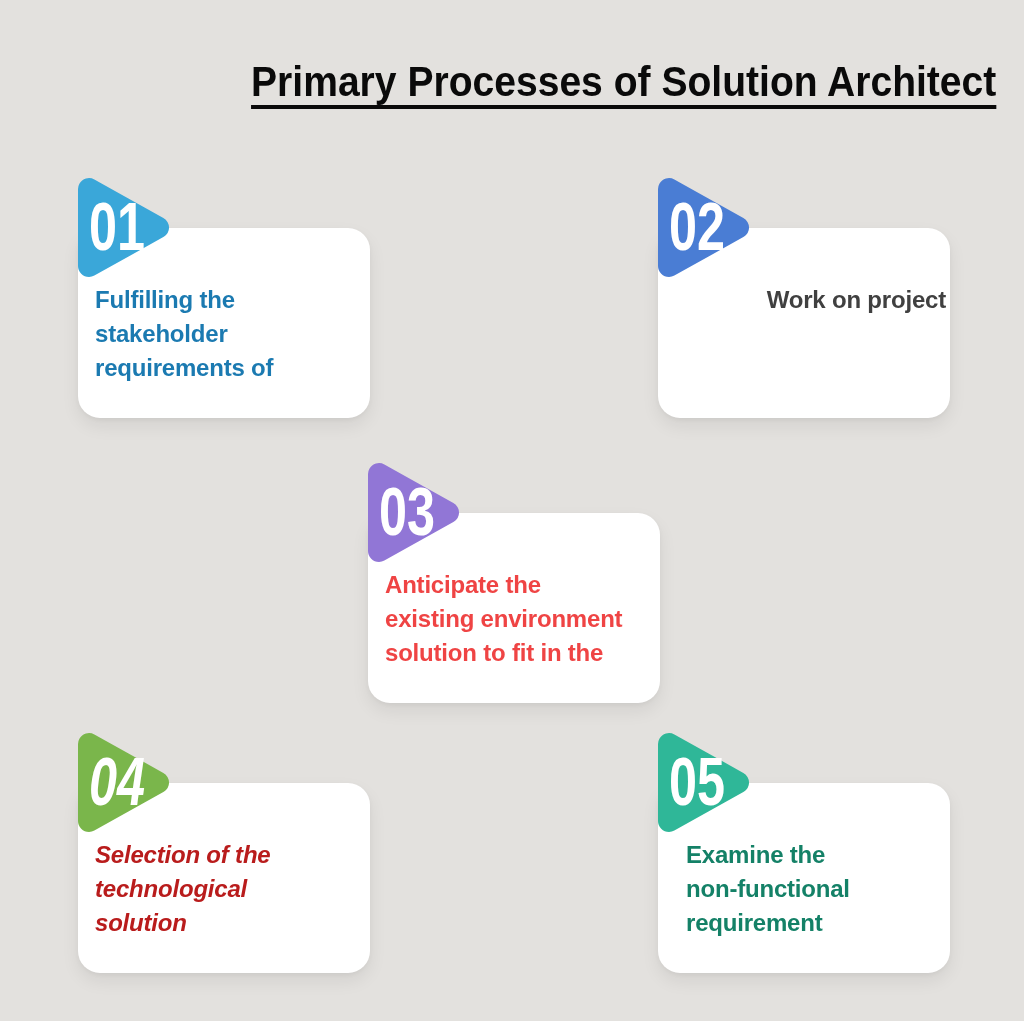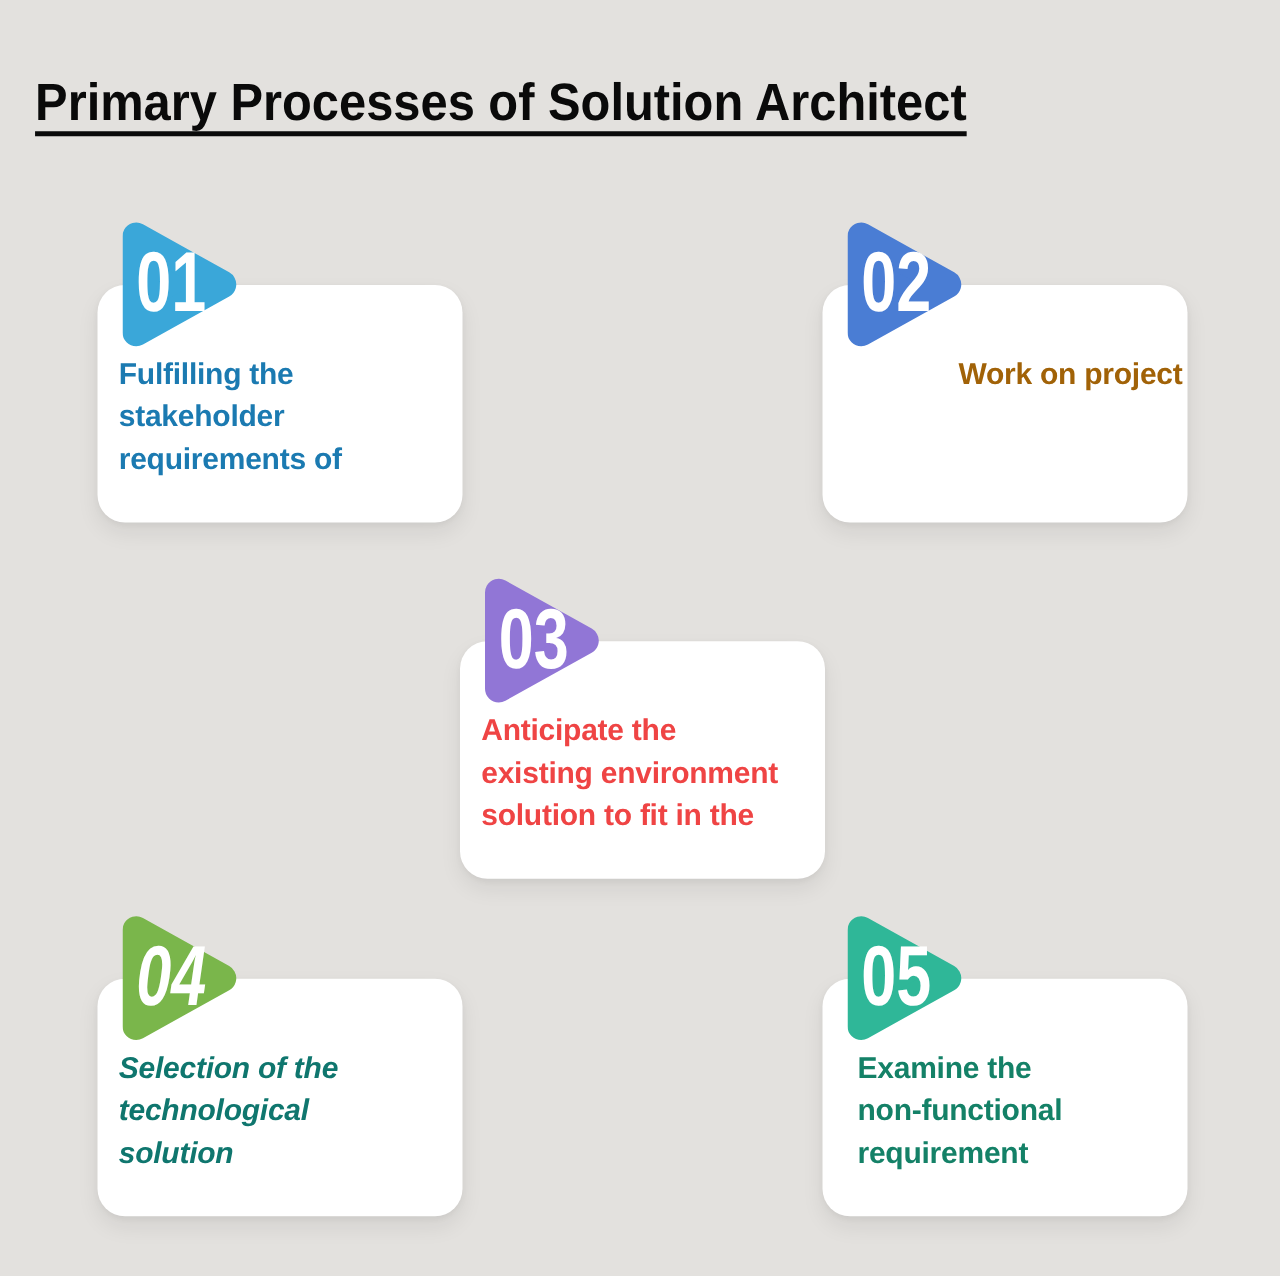--- a/index.html
+++ b/index.html
@@ -14,21 +14,21 @@
     overflow: hidden;
     font-family: "Liberation Sans", sans-serif;
   }
 
   
   .title-wrap {
     position: absolute;
     top: 58px;
     left: 0;
     width: 1024px;
-    text-align: left;
+    text-align: right;
   }
   .title {
     display: inline-block;
     font-size: 42px;
     font-weight: bold;
     color: #0a0a0a;
     text-decoration: underline;
     text-decoration-thickness: 4px;
     text-underline-offset: 9px;
     transform: scaleX(0.93);
@@ -52,21 +52,20 @@
   .c4 { left: 78px;  top: 783px; font-style: italic; }
   .c5 { left: 658px; top: 783px; }
 
   
   .tri {
     position: absolute;
     left: 0;
     top: -53px;
     width: 93px;
     height: 105px;
-    margin-left: 20px;
   }
   .tri-svg {
     position: absolute;
     left: 0;
     top: 0;
     width: 93px;
     height: 105px;
     display: block;
   }
   .tri-svg path {
@@ -123,21 +122,21 @@
   </div>
 </div>
 
 <div class="card c2">
   <div class="tri">
     <svg class="tri-svg" viewBox="0 0 93 105" style="color: rgb(74, 125, 212);">
       <path d="M 11 14 L 11 91 L 80 52.5 Z"></path>
     </svg>
     <div class="num">02</div>
   </div>
-  <div class="card-text" style="color: #a16207;">
+  <div class="card-text" style="color: #404040;">
     <div>Work on project</div>
     <div></div>
   </div>
 </div>
 
 <div class="card c3">
   <div class="tri">
     <svg class="tri-svg" viewBox="0 0 93 105" style="color: rgb(145, 118, 214);">
       <path d="M 11 14 L 11 91 L 80 52.5 Z"></path>
     </svg>
@@ -150,21 +149,21 @@
   </div>
 </div>
 
 <div class="card c4">
   <div class="tri">
     <svg class="tri-svg" viewBox="0 0 93 105" style="color: rgb(122, 182, 75);">
       <path d="M 11 14 L 11 91 L 80 52.5 Z"></path>
     </svg>
     <div class="num">04</div>
   </div>
-  <div class="card-text" style="color: #0f766e;">
+  <div class="card-text" style="color: #b91c1c;">
     <div>Selection of the</div>
     <div>technological</div>
     <div>solution</div>
   </div>
 </div>
 
 <div class="card c5">
   <div class="tri">
     <svg class="tri-svg" viewBox="0 0 93 105" style="color: rgb(47, 183, 152);">
       <path d="M 11 14 L 11 91 L 80 52.5 Z"></path>

